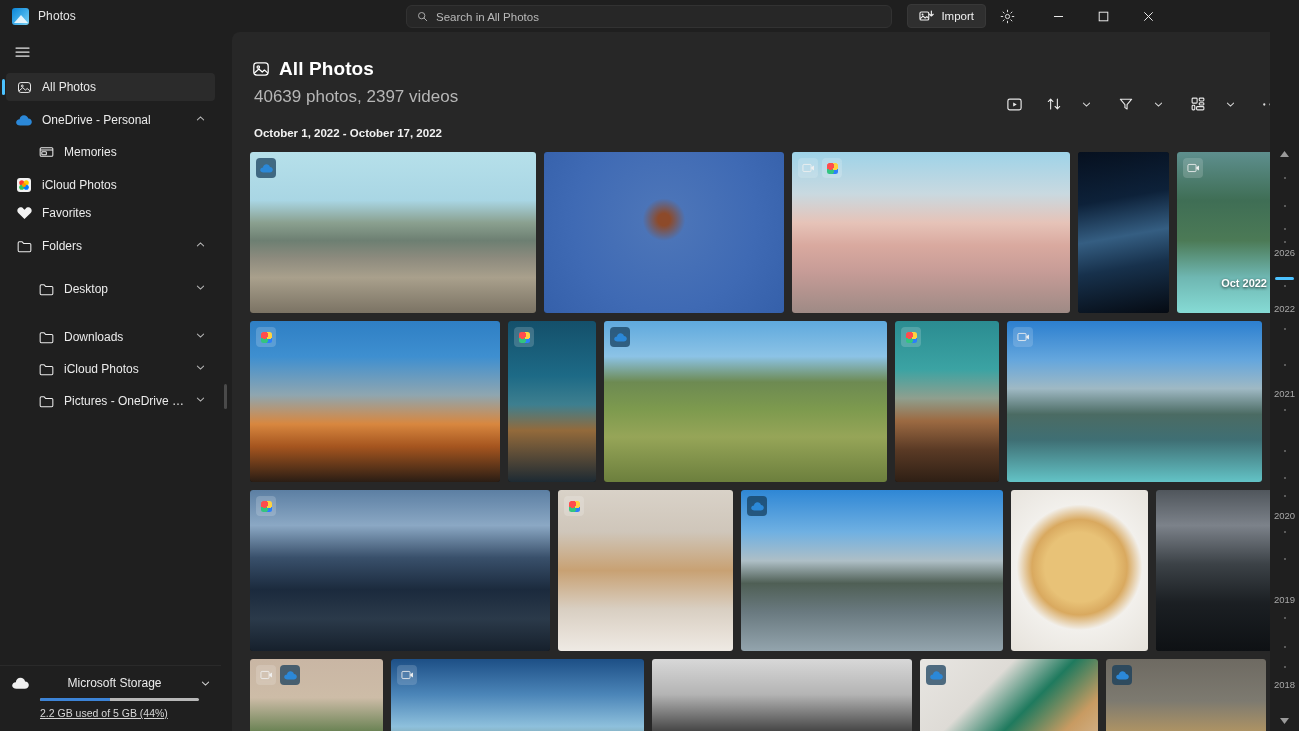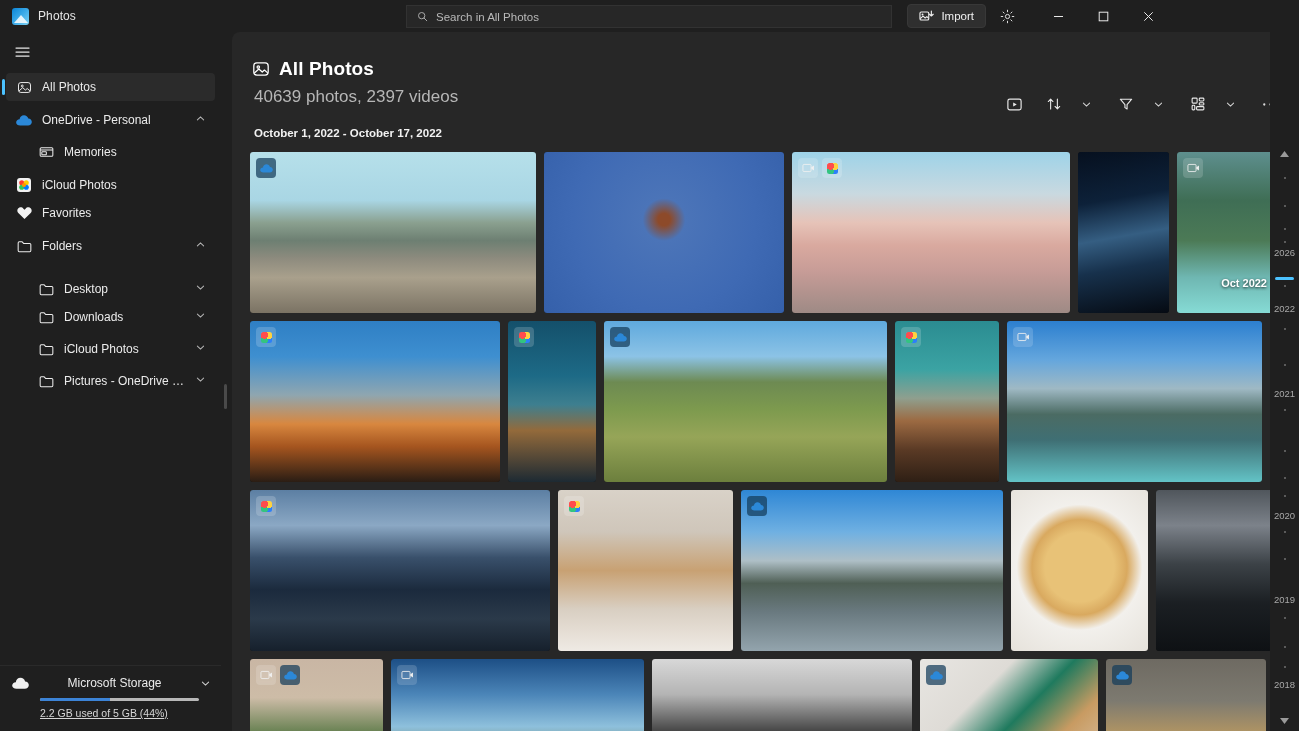--- a/index.html
+++ b/index.html
@@ -25,21 +25,21 @@
   }
   #app-logo::after {
     content: ""; position: absolute; left: 2px; bottom: 2px;
     border-left: 7px solid transparent; border-right: 7px solid transparent;
     border-bottom: 8px solid rgba(255,255,255,.85);
   }
   #app-title { font-size: 12px; color: #e6e6e6; letter-spacing: .1px; }
 
   #searchbar {
     position: absolute; left: 406px; top: 5px; width: 486px; height: 23px;
-    background: #272727; border: 1px solid #323232; border-radius: 0;
+    background: #272727; border: 1px solid #323232; border-radius: 6px;
     display: flex; align-items: center; gap: 8px; padding: 0 10px;
   }
   #searchbar .mag { width: 11px; height: 11px; flex: none; opacity: .8; }
   #search-input {
     background: transparent; border: 0; outline: 0;
     color: #cfcfcf; font-size: 11.5px; font-family: inherit; width: 100%;
   }
   #search-input::placeholder { color: #b9b9b9; }
 
   #tb-right { position: absolute; right: 0; top: 0; height: 32px; display: flex; align-items: center; }
@@ -324,21 +324,21 @@
         <span class="ico">
           <svg viewBox="0 0 18 15" width="15" height="13" fill="none" stroke="#ececec" stroke-width="1.25" stroke-linejoin="round">
             <path d="M1.4 12.4V3.2c0-.7.6-1.3 1.3-1.3h3.5l1.7 1.9h7.4c.7 0 1.3.6 1.3 1.3v7.3c0 .7-.6 1.3-1.3 1.3H2.7c-.7 0-1.3-.6-1.3-1.3z"></path>
           </svg>
         </span>
         <span class="label">Desktop</span>
         <span class="chev"><svg viewBox="0 0 12 12" width="11" height="11" fill="none" stroke="#cfcfcf" stroke-width="1.1" stroke-linecap="round">
             <path d="M2.6 4.4 6 7.8 9.4 4.4"></path>
           </svg></span>
       </div>
-      <div class="nav-item sub" style="margin-top: 0; align-items: center;">
+      <div class="nav-item sub" style="margin-top: 20px; align-items: center;">
         <span class="ico">
           <svg viewBox="0 0 18 15" width="15" height="13" fill="none" stroke="#ececec" stroke-width="1.25" stroke-linejoin="round">
             <path d="M1.4 12.4V3.2c0-.7.6-1.3 1.3-1.3h3.5l1.7 1.9h7.4c.7 0 1.3.6 1.3 1.3v7.3c0 .7-.6 1.3-1.3 1.3H2.7c-.7 0-1.3-.6-1.3-1.3z"></path>
           </svg>
         </span>
         <span class="label">Downloads</span>
         <span class="chev"><svg viewBox="0 0 12 12" width="11" height="11" fill="none" stroke="#cfcfcf" stroke-width="1.1" stroke-linecap="round">
             <path d="M2.6 4.4 6 7.8 9.4 4.4"></path>
           </svg></span>
       </div>

